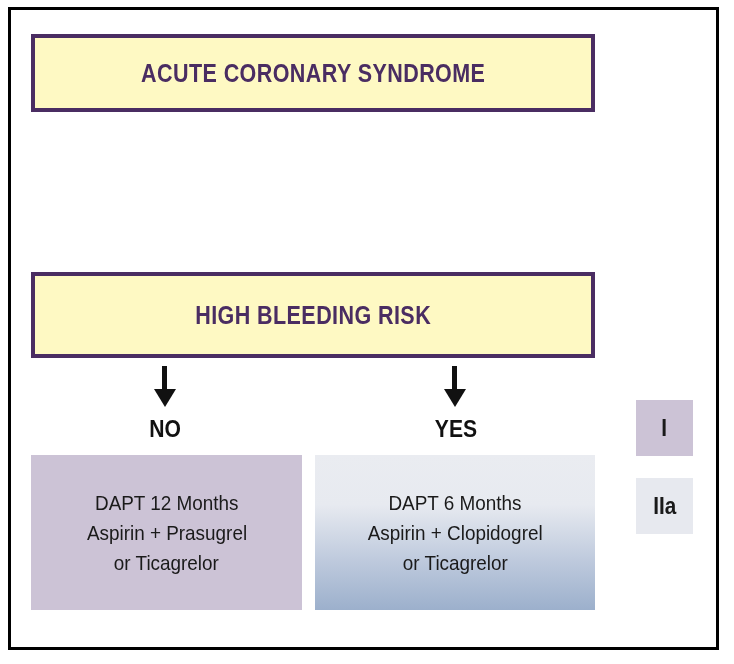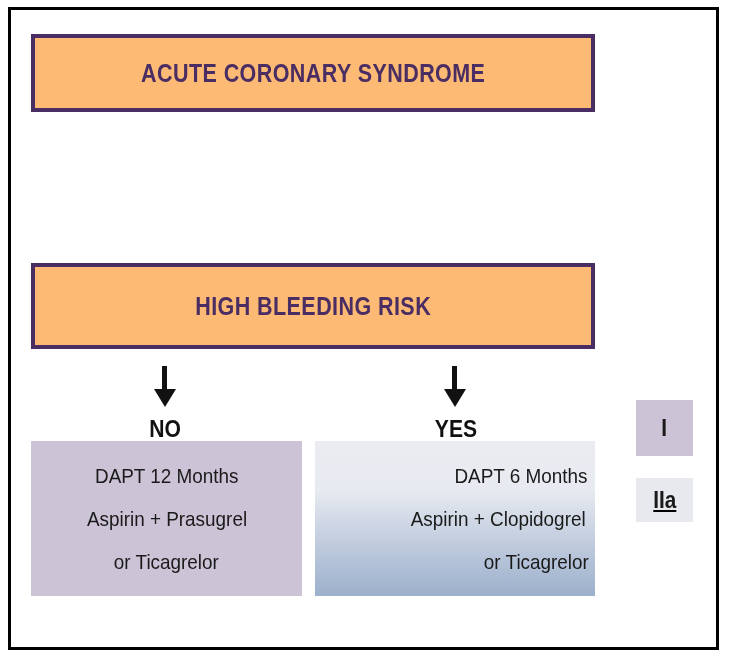--- a/index.html
+++ b/index.html
@@ -33,38 +33,38 @@
     background: #ffffff;
   }
 
   
   .step-box {
     position: absolute;
     left: 31px;
     width: 564px;
     border: 4px solid #4A2D62;
     box-sizing: border-box;
-    background: #fdba74;
+    background: #fef9c3;
     display: flex;
     align-items: center;
     justify-content: center;
   }
   .step-box-label {
     color: #4A2D62;
     font-weight: bold;
     font-size: 25px;
     letter-spacing: 0.5px;
     text-align: center;
     transform: scaleX(0.86);
     white-space: nowrap;
   }
 
   #box-acs   { top: 34px;  height: 78px; }
   #box-aspirin { top: 152px; height: 70px; }
-  #box-hbr   { top: 263px; height: 86px; align-items: center; }
+  #box-hbr   { top: 272px; height: 86px; align-items: center; }
 
   
   .arrow {
     position: absolute;
     width: 26px;
     height: 42px;
   }
   #arrow-no  { left: 152px; top: 366px; }
   #arrow-yes { left: 442px; top: 366px; }
 
@@ -77,39 +77,37 @@
     text-align: center;
     width: 120px;
     transform: scaleX(0.88);
   }
   #label-no  { left: 105px; top: 415px; }
   #label-yes { left: 396px; top: 415px; }
 
   
   .treatment-box {
     position: absolute;
-    top: 441px;
+    top: 455px;
     height: 155px;
     display: flex;
     flex-direction: column;
     align-items: center;
     justify-content: center;
     text-align: center;
-    gap: 13px;
   }
   #treatment-no {
     left: 31px;
     width: 271px;
     background: #CCC3D6;
   }
   #treatment-yes {
     left: 315px;
     width: 280px;
     background: linear-gradient(to bottom, #EAECF1 0%, #E7EAF0 32%, #BCC8DC 70%, #9CB0CC 100%);
-    align-items: flex-end;
   }
   .treatment-line {
     color: #1A1A1A;
     font-size: 21px;
     line-height: 30px;
     font-weight: normal;
     transform: scaleX(0.90);
     white-space: nowrap;
   }
 
@@ -122,21 +120,21 @@
     align-items: center;
     justify-content: center;
   }
   .legend-label {
     font-size: 23px;
     font-weight: bold;
     color: #1A1A1A;
     transform: scaleX(0.90);
   }
   #legend-class-i   { top: 400px; height: 56px; background: #CCC3D6; }
-  #legend-class-iia { top: 478px; height: 44px; background: #E7E9EF; text-decoration: underline; }
+  #legend-class-iia { top: 478px; height: 56px; background: #E7E9EF; }
   #legend-class-iib { top: 551px; height: 59px; background: #9CB0CC; }
 </style>
 </head>
 <body>
 
 <div id="algorithm-figure">
 
   <div class="outer-frame"></div>
 
   <div class="step-box" id="box-acs">

